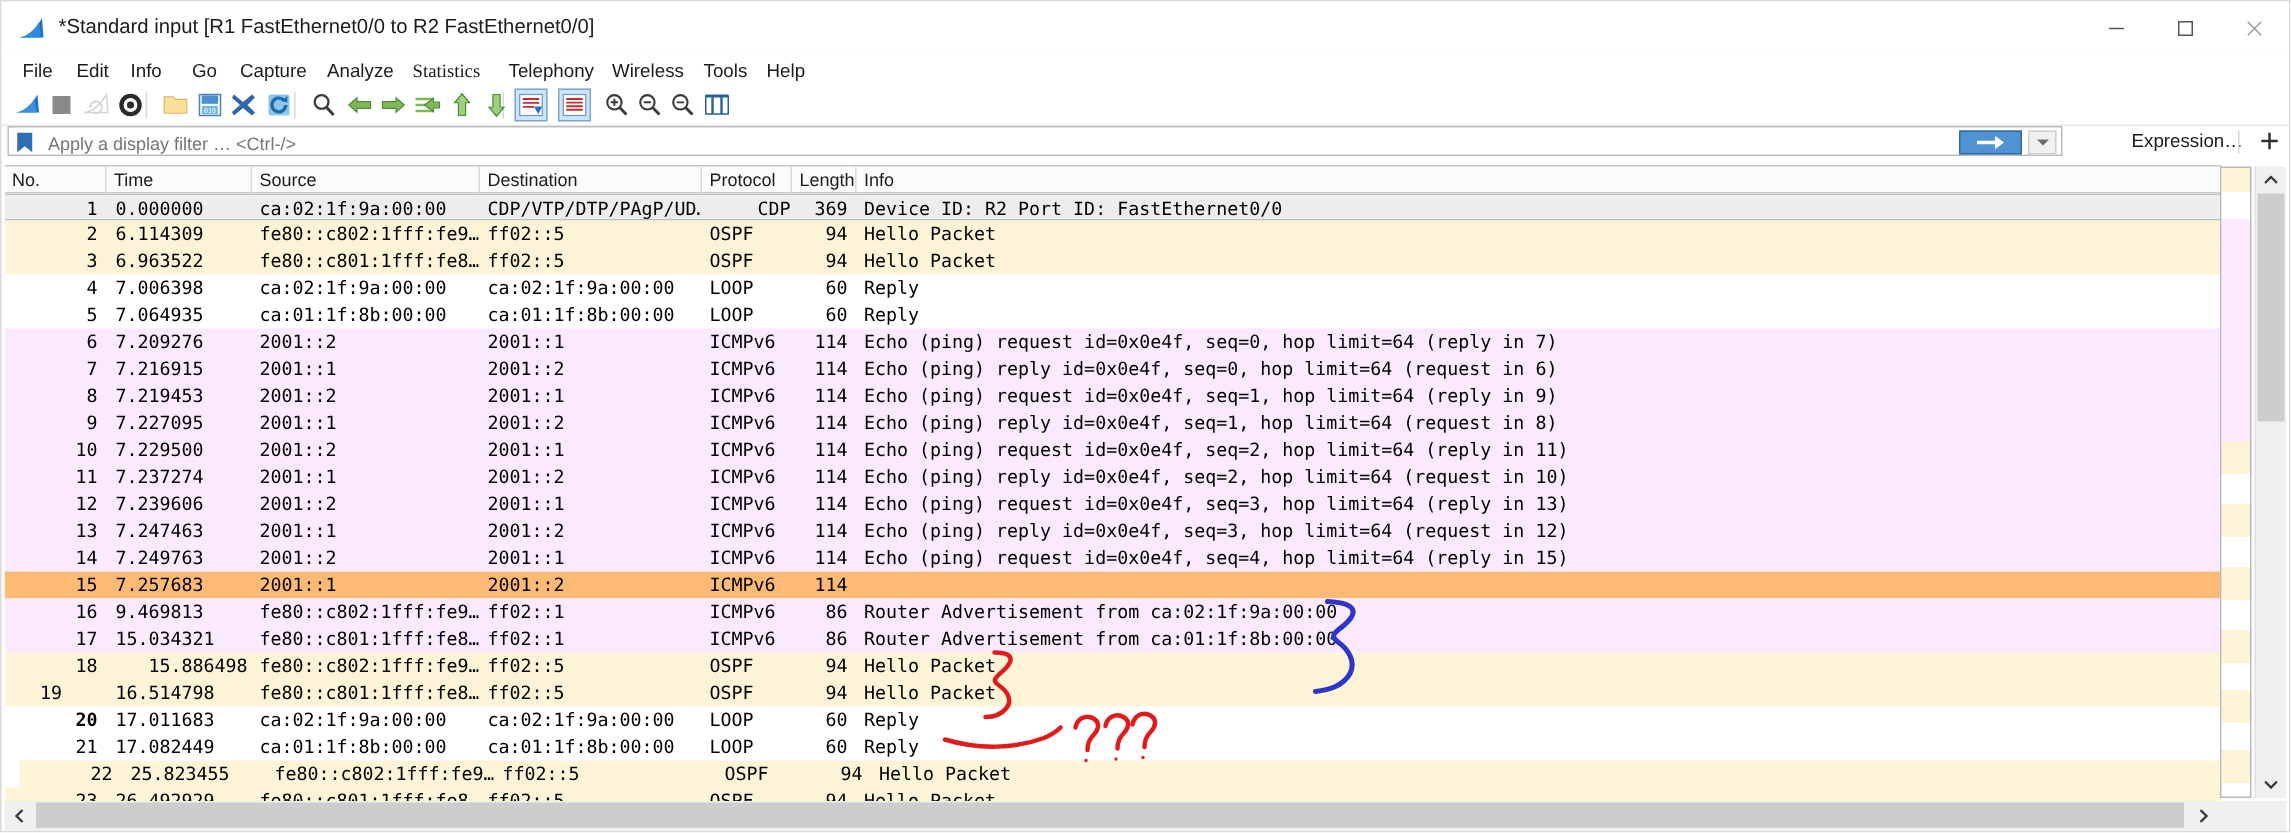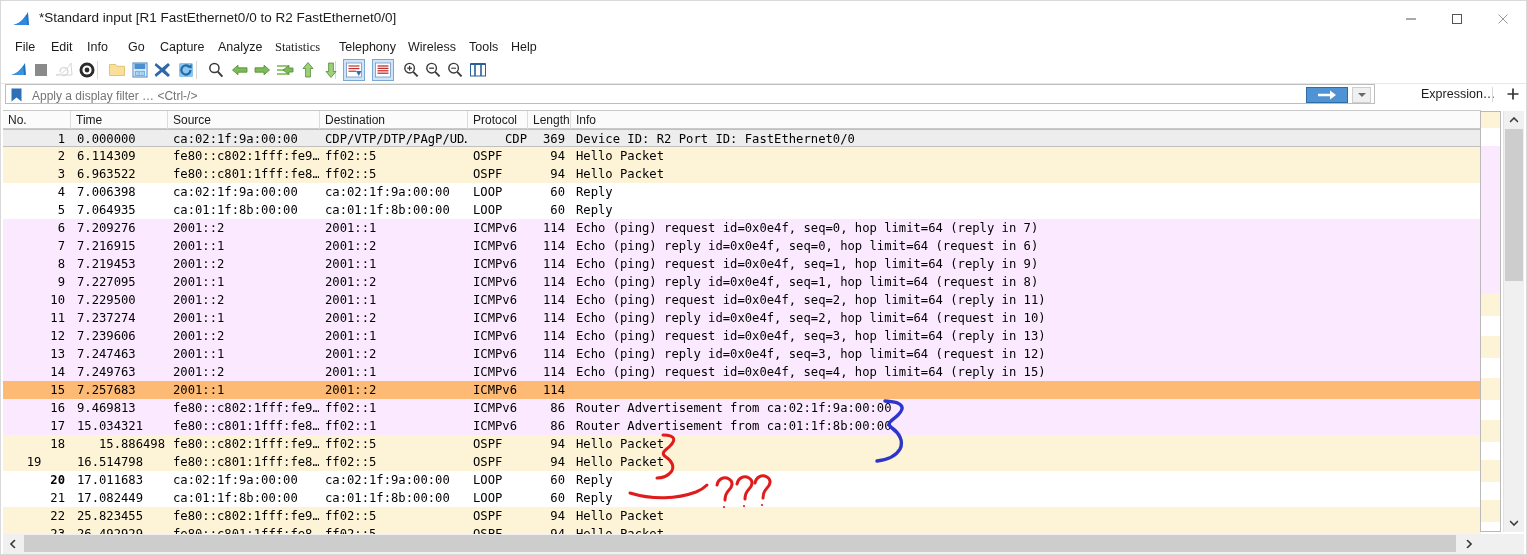--- a/index.html
+++ b/index.html
@@ -574,21 +574,21 @@
         </div>
         <div class="row" style="top: 360px; background: rgb(255, 255, 255);">
           <div class="cell c-no" style="left: 0px; width: 62px; text-align: right; padding-right: 6px;">21</div>
           <div class="cell" style="left: 68px; width: 91px; text-align: left; padding-left: 6px;">17.082449</div>
           <div class="cell" style="left: 165px; width: 146px; text-align: left; padding-left: 5px;">ca:01:1f:8b:00:00</div>
           <div class="cell" style="left: 317px; width: 142px; text-align: left; padding-left: 5px;">ca:01:1f:8b:00:00</div>
           <div class="cell" style="left: 465px; width: 54px; text-align: left; padding-left: 5px;">LOOP</div>
           <div class="cell" style="left: 525px; width: 37px; text-align: right; padding-right: 6px;">60</div>
           <div class="cell" style="left: 568px; width: 904px; text-align: left; padding-left: 5px;">Reply</div>
         </div>
-        <div class="row" style="top: 378px; background: rgb(253, 243, 215);">
+        <div class="row" style="top: 378px; background: rgb(253, 243, 215); margin-left: 10px;">
           <div class="cell c-no" style="left: 0px; width: 62px; text-align: right; padding-right: 6px;">22</div>
           <div class="cell" style="left: 68px; width: 91px; text-align: left; padding-left: 6px;">25.823455</div>
           <div class="cell" style="left: 165px; width: 146px; text-align: left; padding-left: 5px;">fe80::c802:1fff:fe9…</div>
           <div class="cell" style="left: 317px; width: 142px; text-align: left; padding-left: 5px;">ff02::5</div>
           <div class="cell" style="left: 465px; width: 54px; text-align: left; padding-left: 5px;">OSPF</div>
           <div class="cell" style="left: 525px; width: 37px; text-align: right; padding-right: 6px;">94</div>
           <div class="cell" style="left: 568px; width: 904px; text-align: left; padding-left: 5px;">Hello Packet</div>
         </div>
         <div class="row" style="top: 396px; background: rgb(253, 243, 215);">
           <div class="cell c-no" style="left: 0px; width: 62px; text-align: right; padding-right: 6px;">23</div>

